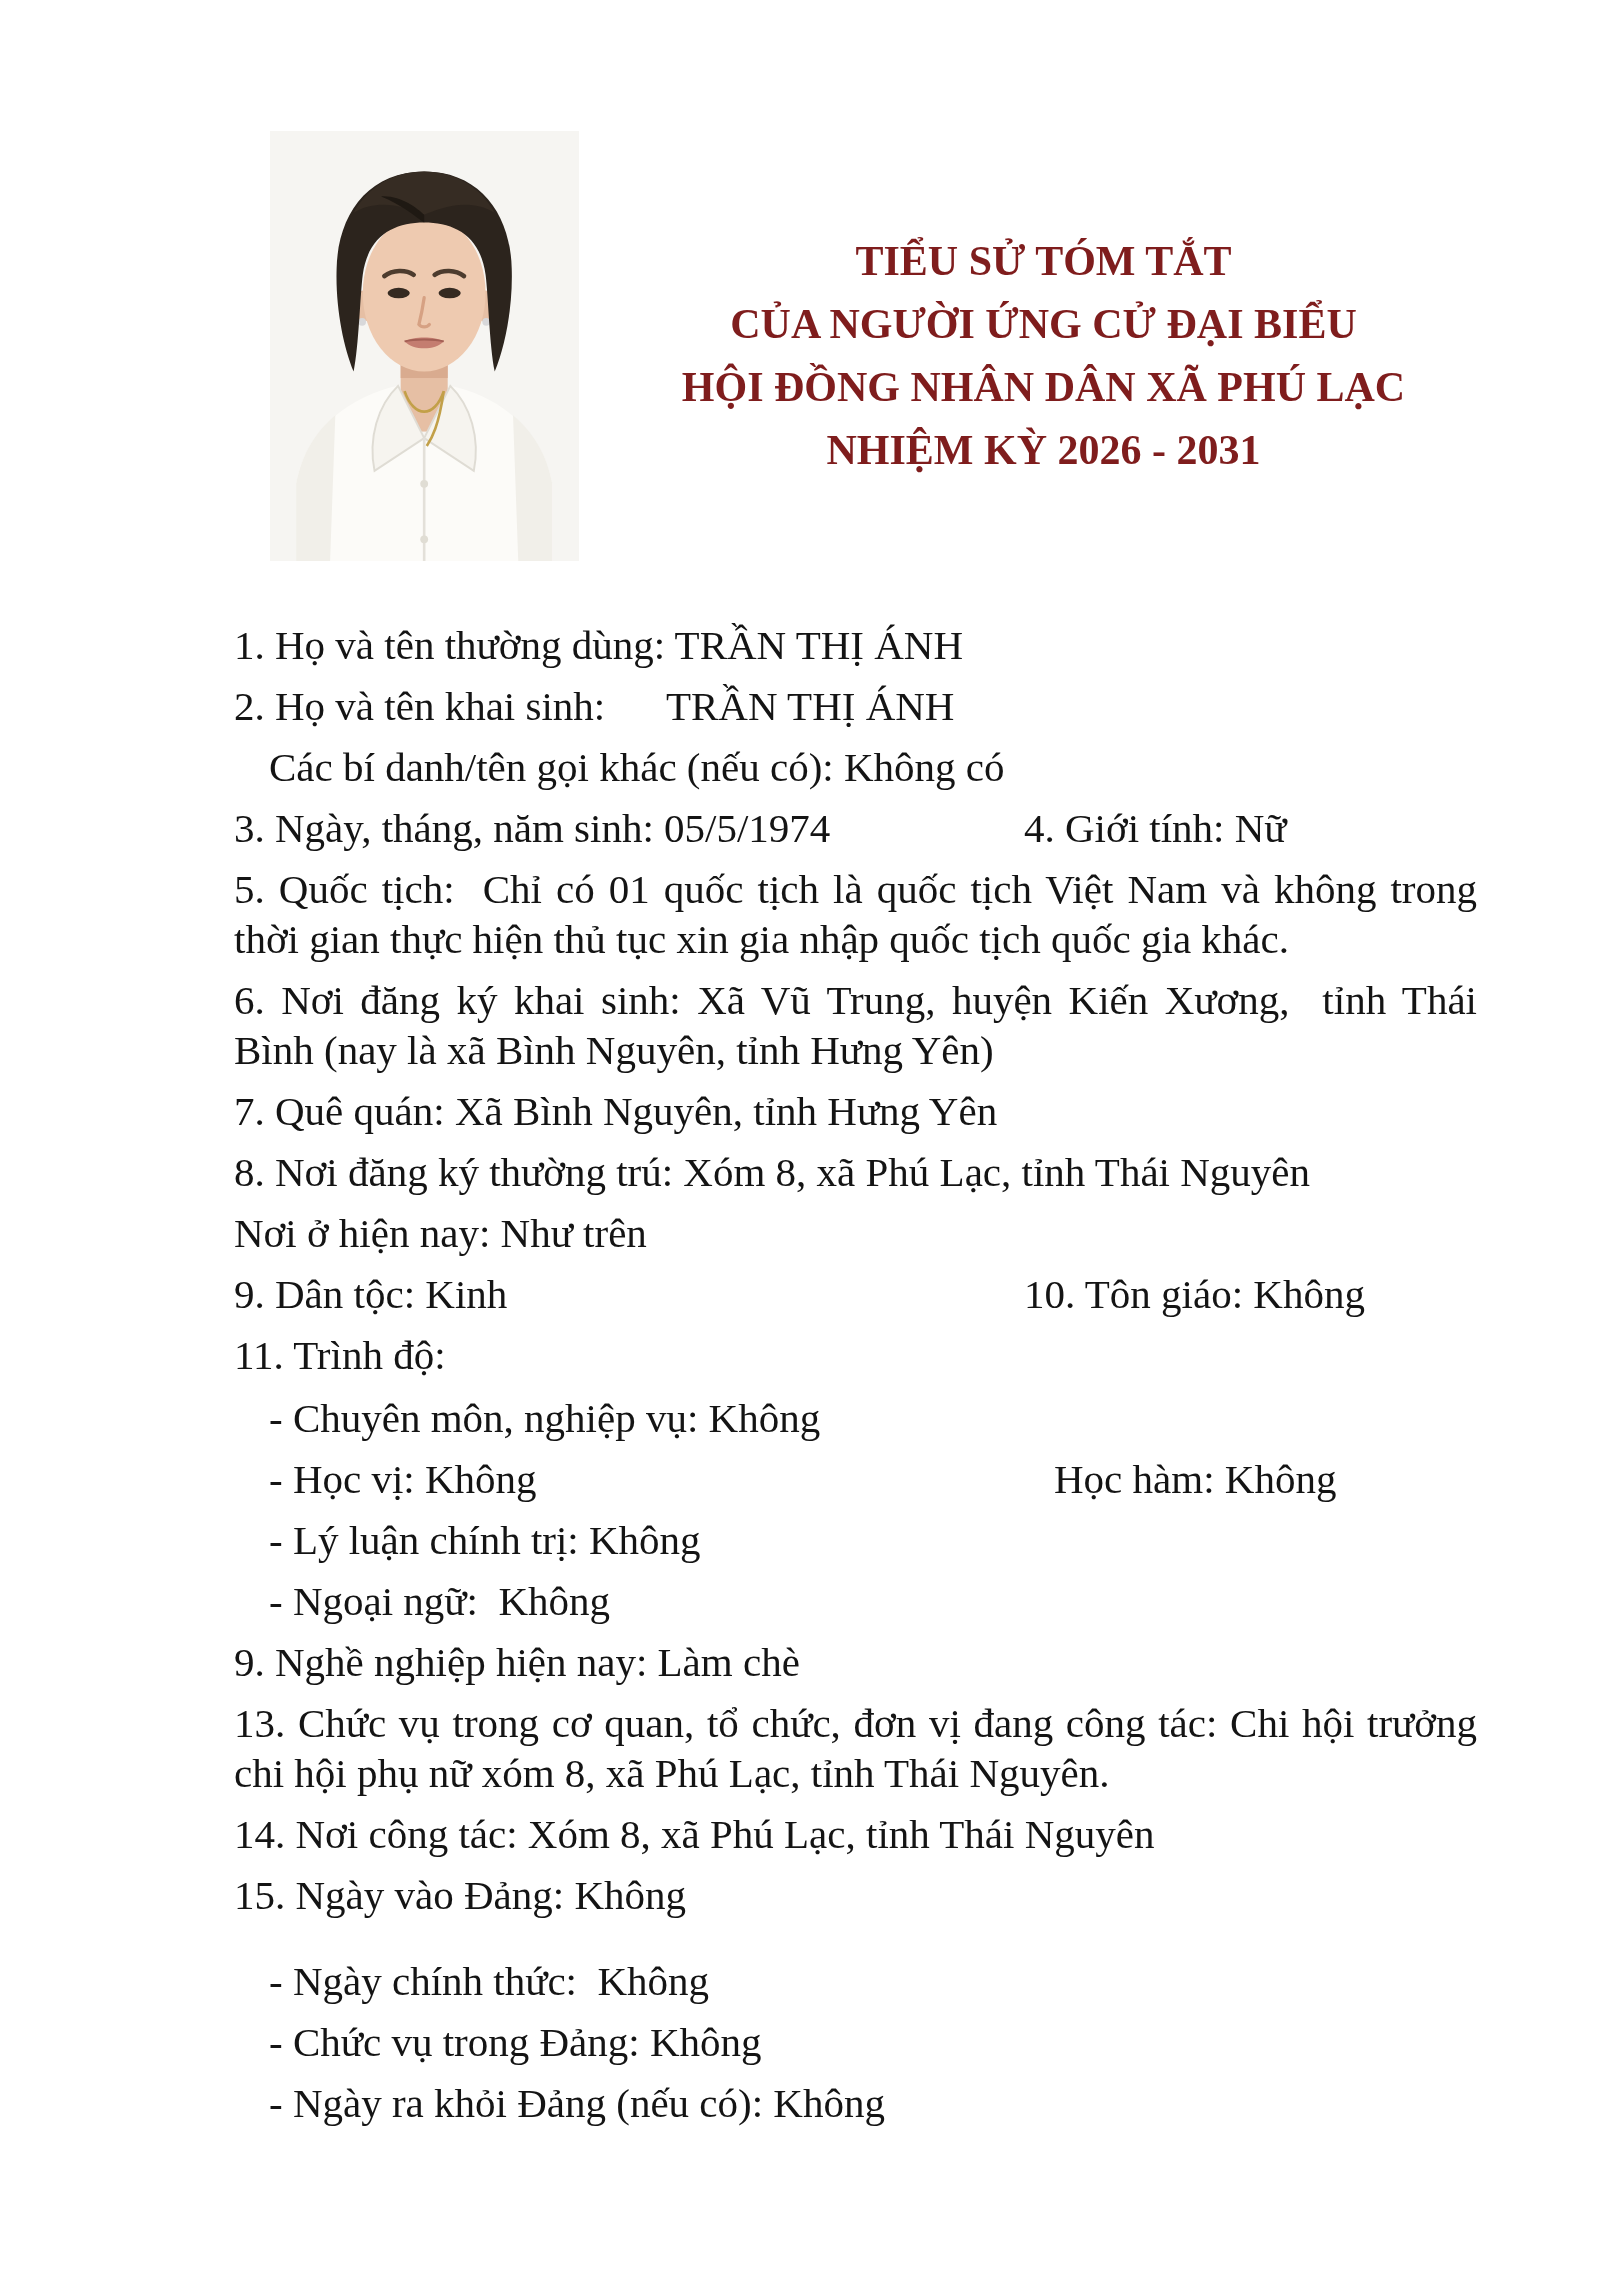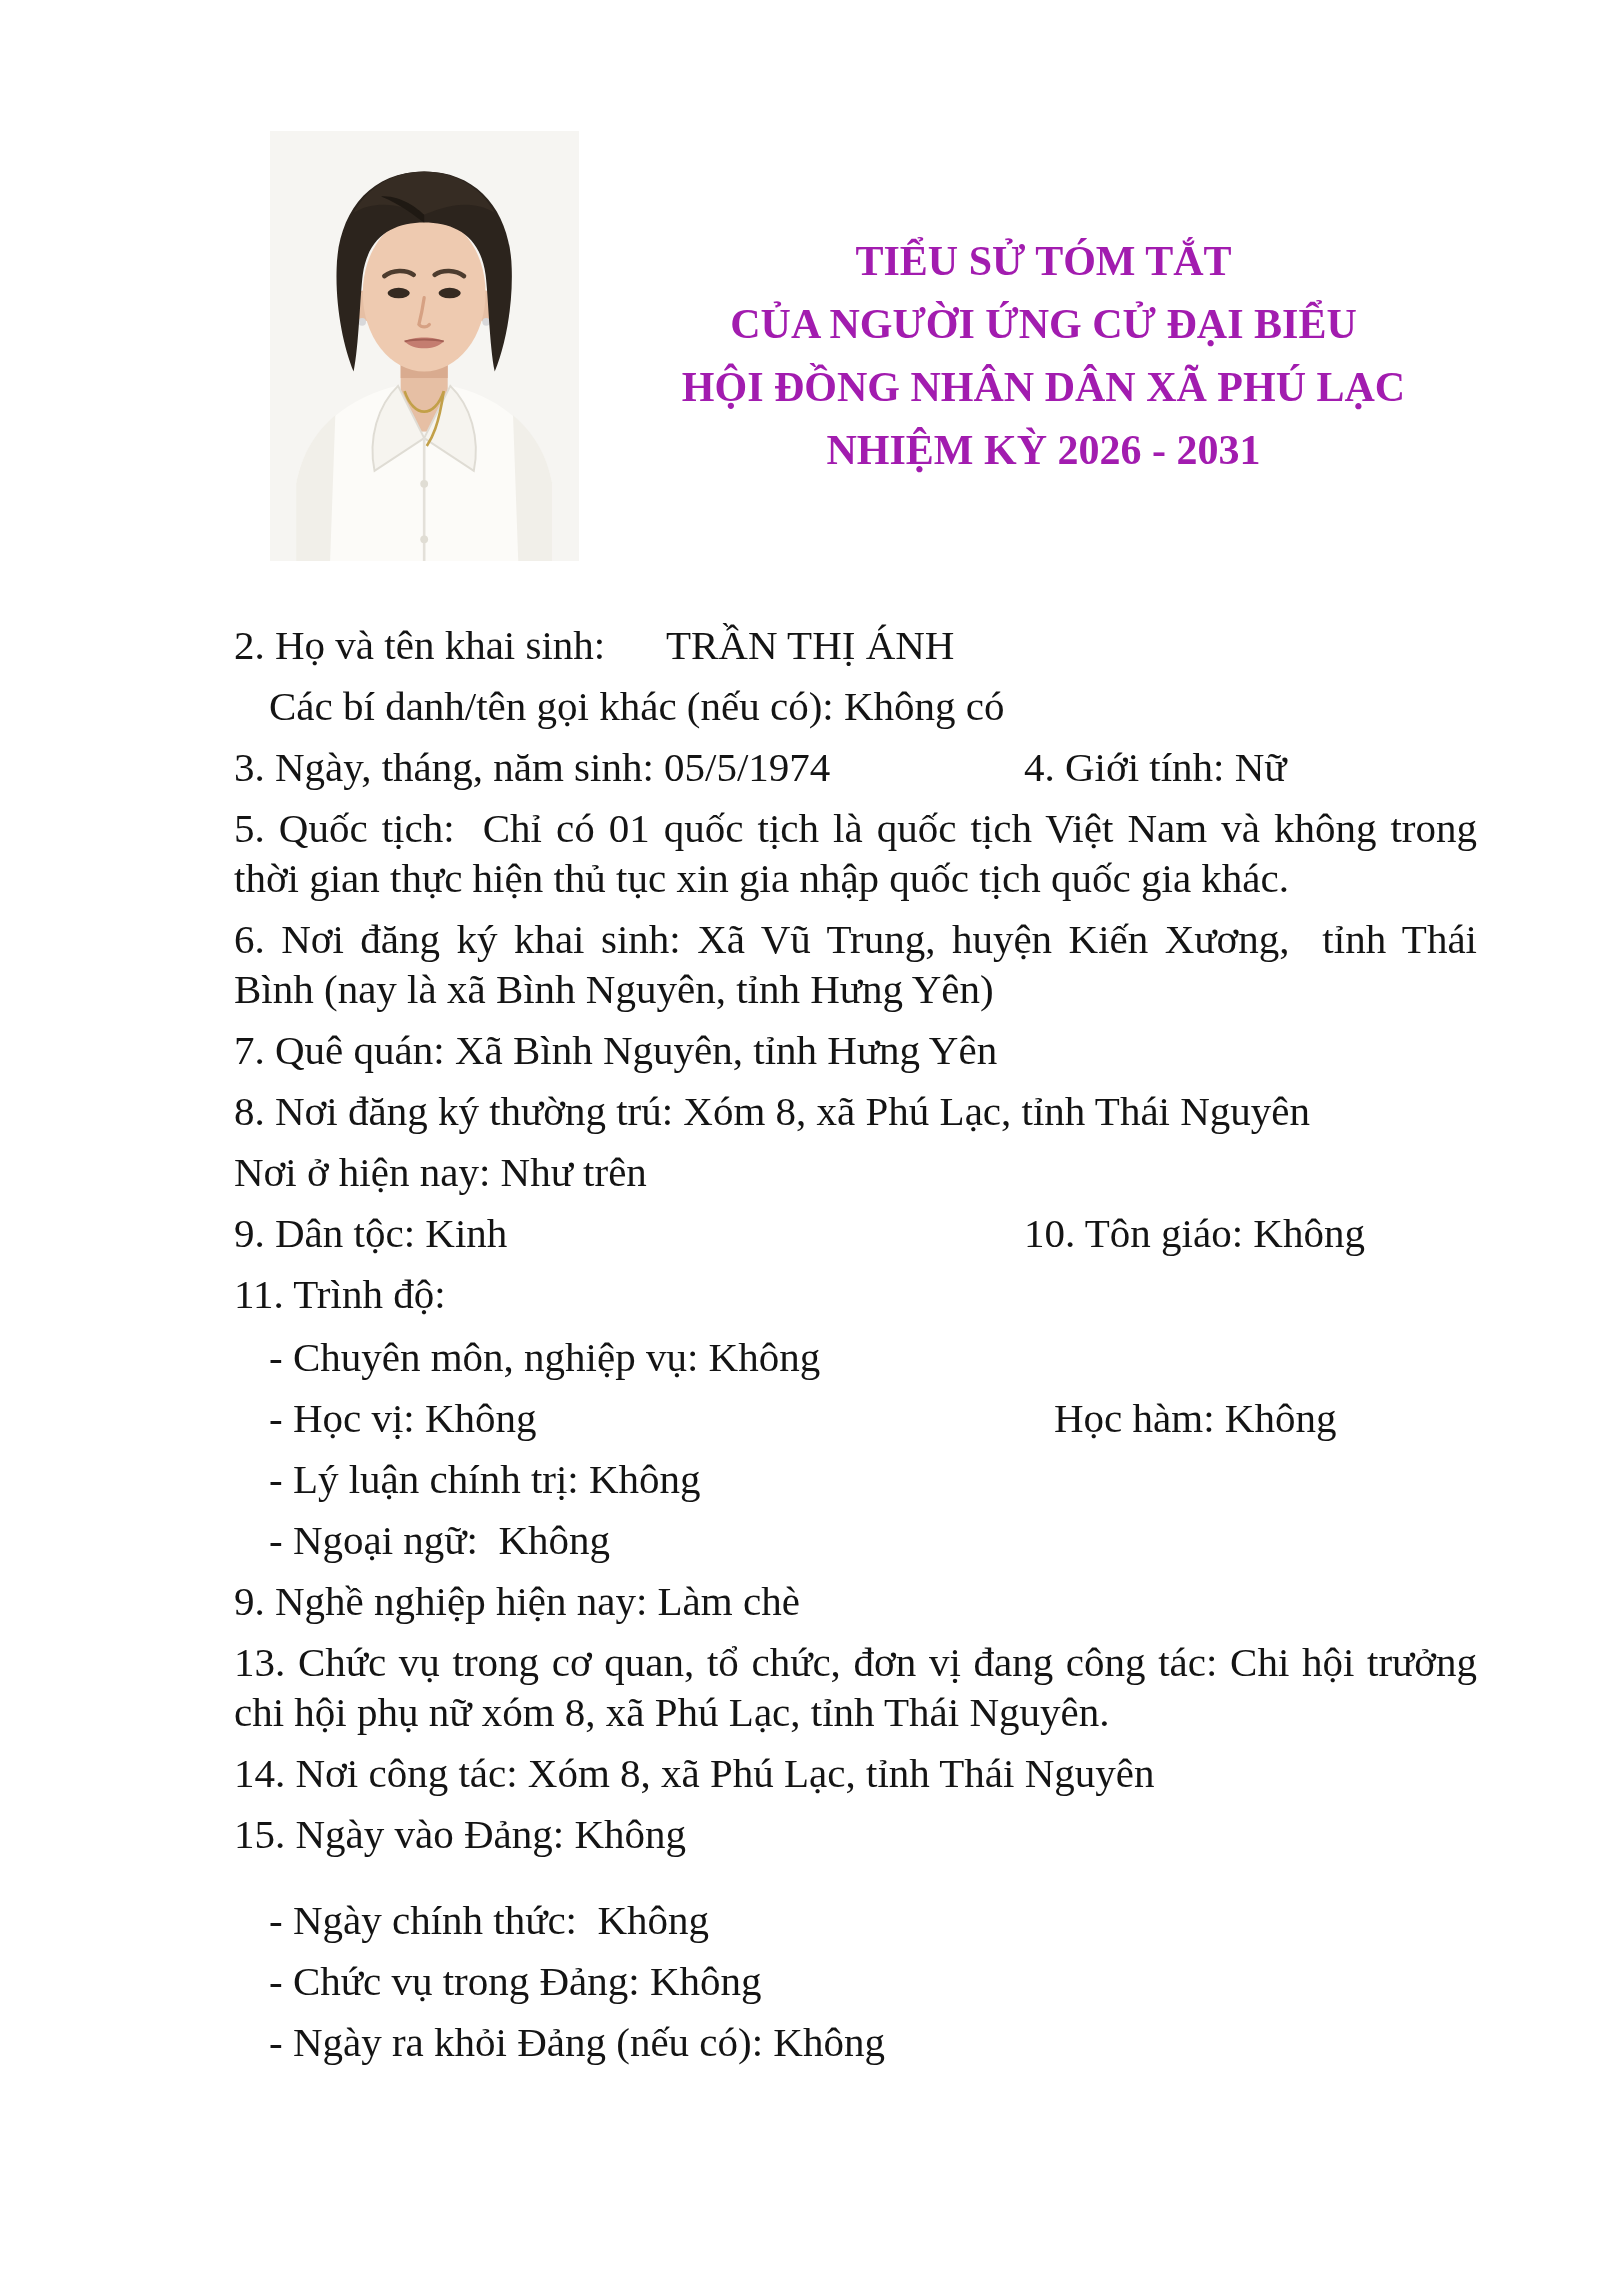--- a/index.html
+++ b/index.html
@@ -102,28 +102,29 @@
       </g>
 
       <g>
         <path d="M236,62 C150,62 104,128 102,210 C100,268 112,330 128,368 C136,330 138,250 142,220 C150,160 190,140 236,140 C282,140 322,160 330,220 C334,250 336,330 344,368 C360,330 372,268 370,210 C368,128 322,62 236,62 Z" fill="#2c241d"></path>
         <path d="M236,62 C190,62 150,85 128,125 C170,100 215,120 236,128 C257,120 302,100 344,125 C322,85 282,62 236,62 Z" fill="#362c23"></path>
         <path d="M236,128 C225,118 200,98 170,100 C200,112 222,130 236,140 Z" fill="#1f1913"></path>
       </g>
     </svg>
   </div>
 
-  <div class="title-block" style="color:#a21caf;">
+  <div class="title-block" style="color:#7f1d1d;">
     <div class="title-line">TIỂU SỬ TÓM TẮT</div>
     <div class="title-line">CỦA NGƯỜI ỨNG CỬ ĐẠI BIỂU</div>
     <div class="title-line">HỘI ĐỒNG NHÂN DÂN XÃ PHÚ LẠC</div>
     <div class="title-line">NHIỆM KỲ 2026 - 2031</div>
   </div>
 
   <div class="content" style="color: rgb(20, 20, 20);">
+      <p class="para"><span>1. Họ và tên thường dùng: TRẦN THỊ ÁNH</span></p>
       <p class="para"><span>2. Họ và tên khai sinh:      TRẦN THỊ ÁNH</span></p>
       <p class="para" style="padding-left: 35px;"><span>Các bí danh/tên gọi khác (nếu có): Không có</span></p>
       <p class="para"><span>3. Ngày, tháng, năm sinh: 05/5/1974</span><span class="col2" style="left: 790px;">4. Giới tính: Nữ</span></p>
       <p class="para"><span>5. Quốc tịch:  Chỉ có 01 quốc tịch là quốc tịch Việt Nam và không trong thời gian thực hiện thủ tục xin gia nhập quốc tịch quốc gia khác.</span></p>
       <p class="para"><span>6. Nơi đăng ký khai sinh: Xã Vũ Trung, huyện Kiến Xương,  tỉnh Thái Bình (nay là xã Bình Nguyên, tỉnh Hưng Yên)</span></p>
       <p class="para"><span>7. Quê quán: Xã Bình Nguyên, tỉnh Hưng Yên</span></p>
       <p class="para"><span>8. Nơi đăng ký thường trú: Xóm 8, xã Phú Lạc, tỉnh Thái Nguyên</span></p>
       <p class="para"><span>Nơi ở hiện nay: Như trên</span></p>
       <p class="para"><span>9. Dân tộc: Kinh</span><span class="col2" style="left: 790px;">10. Tôn giáo: Không</span></p>
       <p class="para"><span>11. Trình độ:</span></p>

